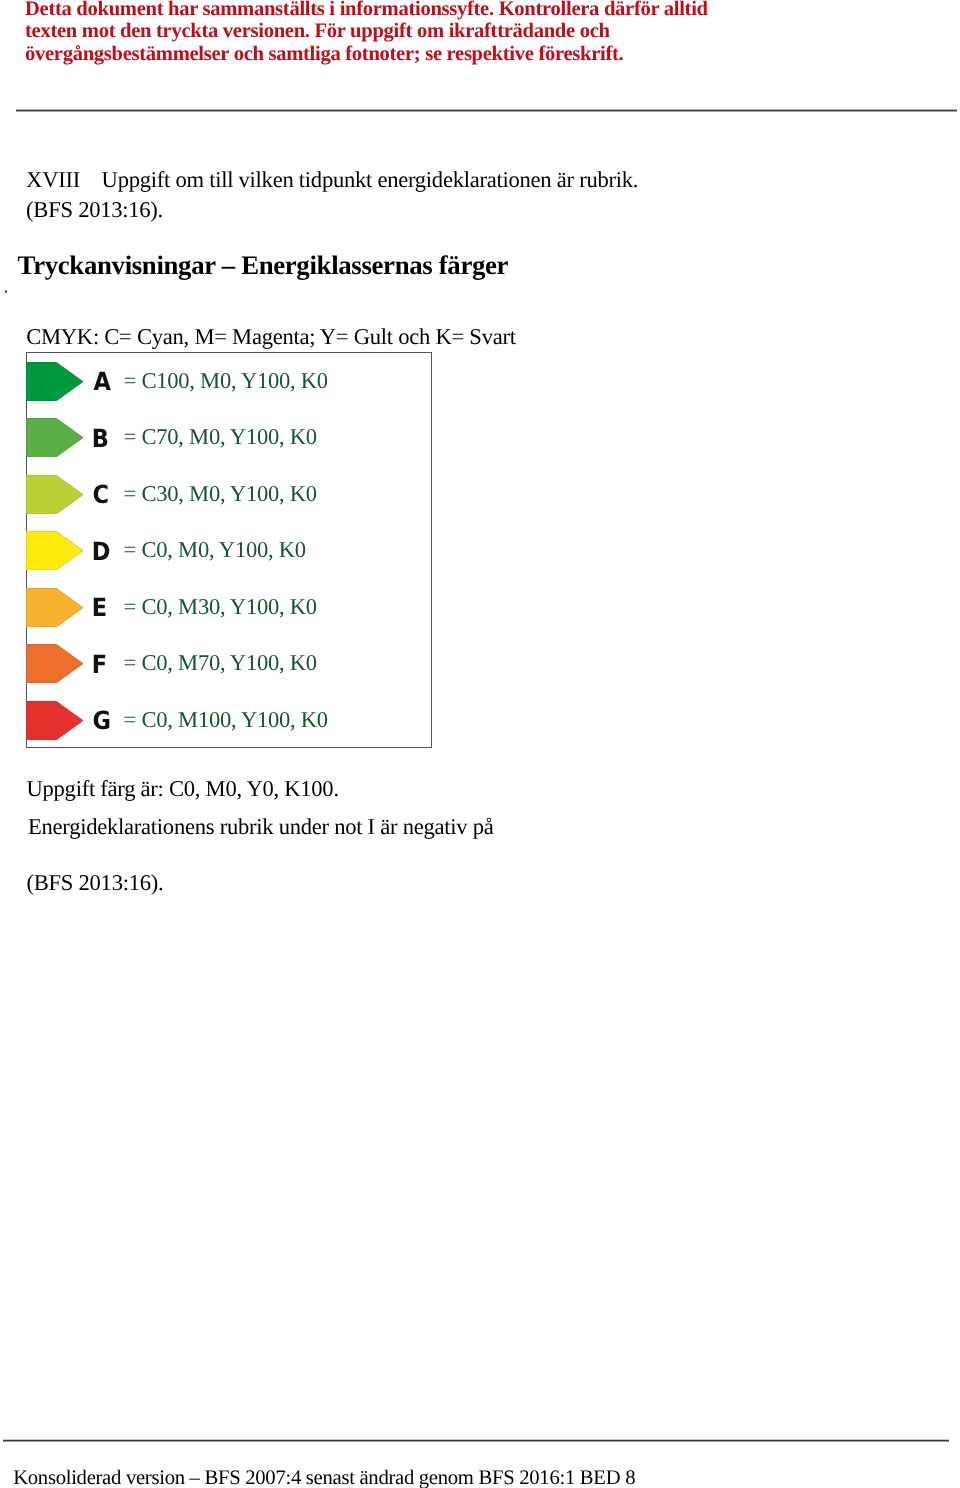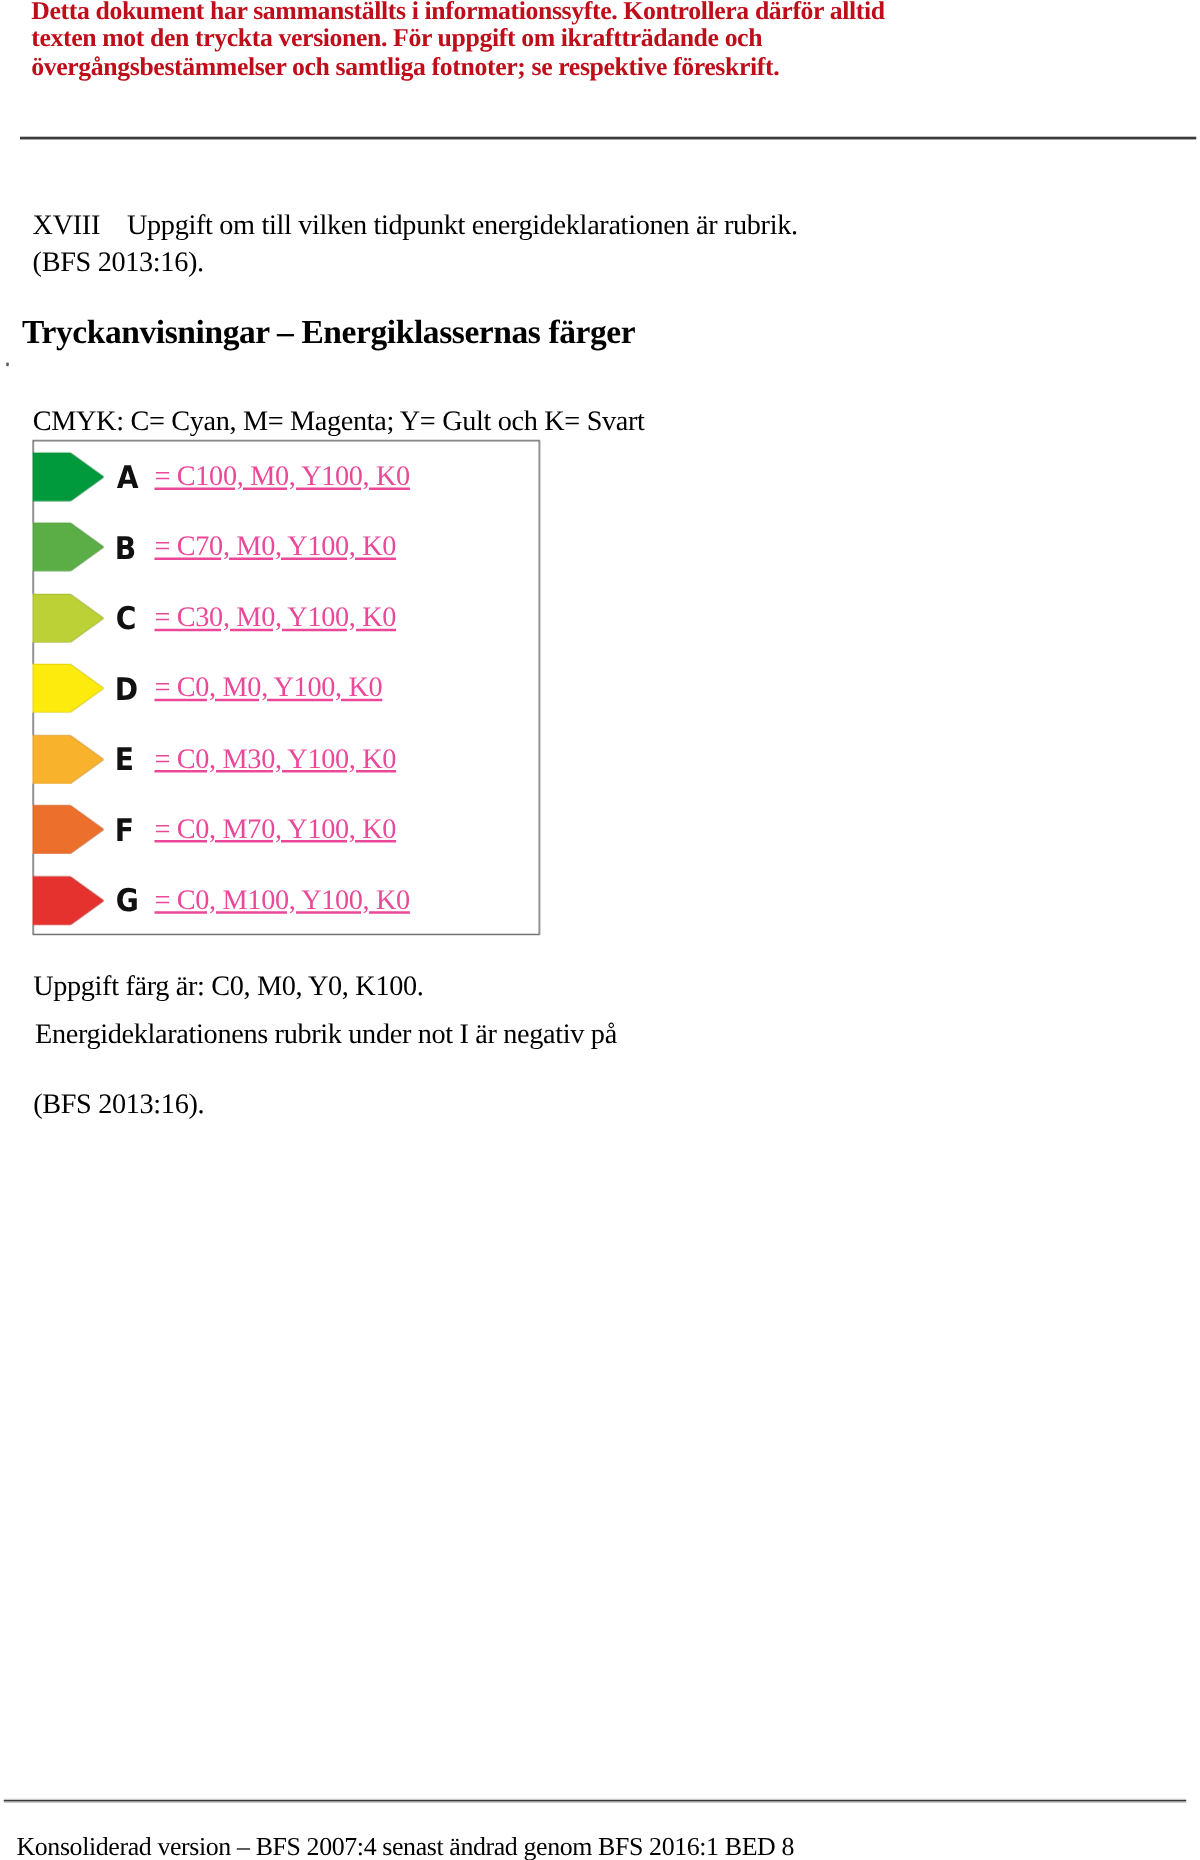--- a/index.html
+++ b/index.html
@@ -40,21 +40,21 @@
   .chart-row:nth-child(6){top:291.7px;}
   .chart-row:nth-child(7){top:348.2px;}
   #chartbox{left:26.2px;top:351.6px;width:405.4px;height:396.4px;border:1.35px solid #545454;box-sizing:border-box;}
   .arrow{position:absolute;left:0;top:0;display:block;}
   .grade{position:absolute;top:7.3px;transform:translateZ(0);
          font-family:"DejaVu Sans",sans-serif;font-stretch:condensed;font-weight:bold;
          font-size:25px;color:#111;line-height:1;white-space:pre;}
   .ga{left:67.65px;} .gb{left:65.95px;} .gc{left:66.75px;}
   .gd{left:65.95px;} .ge{left:65.95px;} .gf{left:65.95px;} .gg{left:66.75px;}
   .formula{position:absolute;left:97.75px;top:7.9px;transform:translateZ(0);font-family:"Liberation Serif",serif;
-           font-size:22.6px;letter-spacing:-0.265px;color:#ec4899;line-height:1;white-space:pre;text-decoration:underline;}
+           font-size:22.6px;letter-spacing:-0.265px;color:#14532d;line-height:1;white-space:pre;}
 
   
   #para-ramens{left:26.5px;top:776.3px;font-size:22.6px;letter-spacing:-0.265px;line-height:25.8px;}
   #para-energi{left:28px;top:813.6px;font-size:22.6px;letter-spacing:-0.265px;line-height:25.8px;}
   #para-bfs2{left:26.5px;top:869.9px;font-size:22.6px;letter-spacing:-0.265px;line-height:25.8px;}
 
   
   #footer{left:13.2px;top:1464.5px;font-size:20.7px;letter-spacing:-0.3px;line-height:26px;}
 </style>
 </head>

